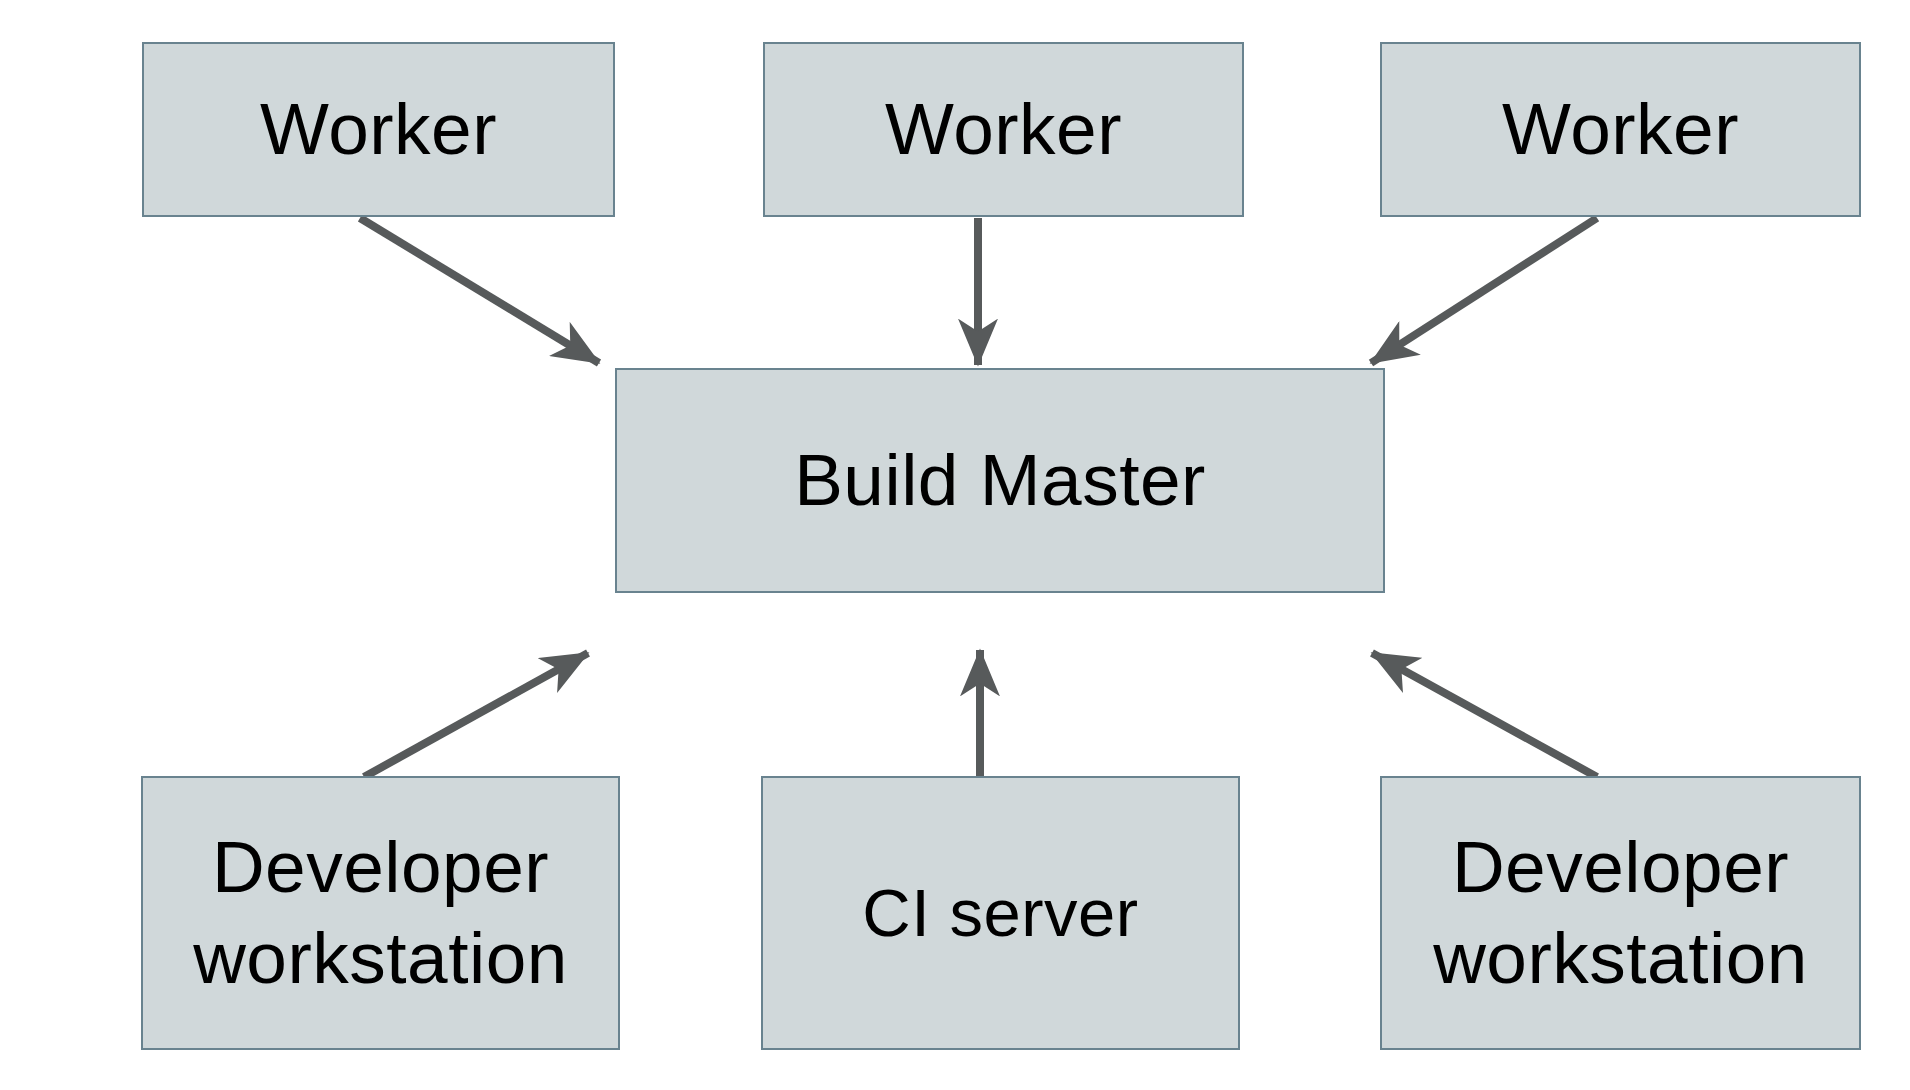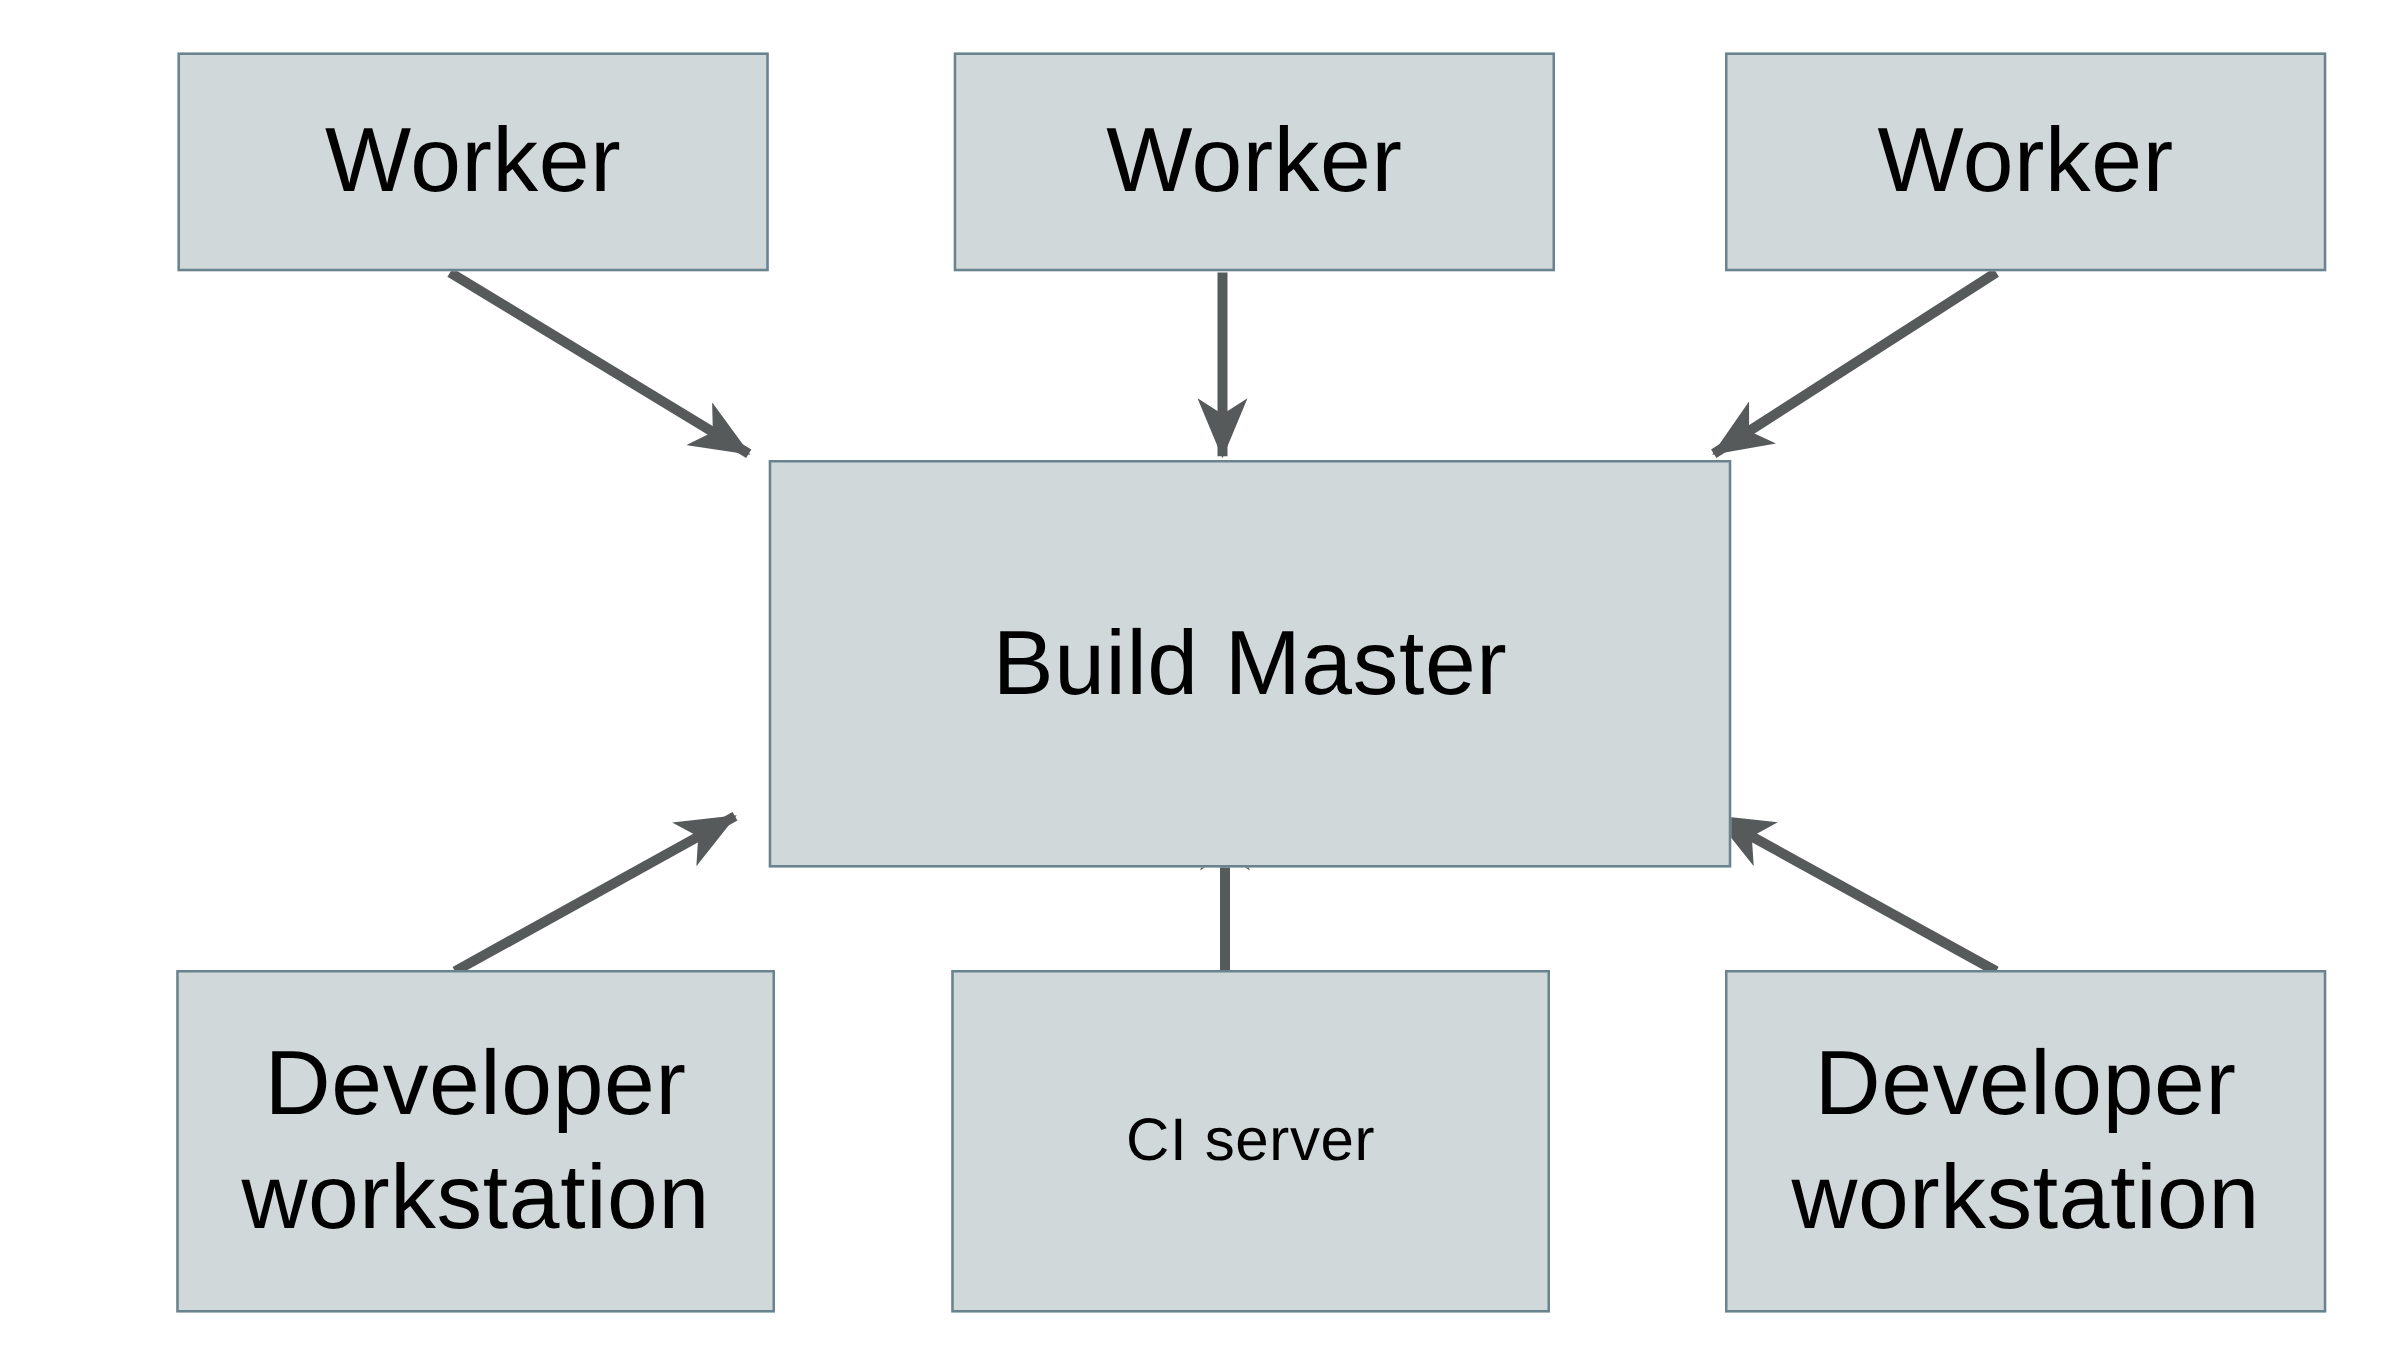--- a/index.html
+++ b/index.html
@@ -49,27 +49,27 @@
     </svg>
 <div class="node" style="left: 122px; top: 42px; width: 473px; height: 175px; background: rgb(208, 216, 218); border-color: rgb(105, 131, 143); border-width: 2px; color: rgb(0, 0, 0); font-size: 73px;">
     <span class="node-label">Worker</span>
   </div>
     <div class="node" style="left: 743px; top: 42px; width: 481px; height: 175px; background: rgb(208, 216, 218); border-color: rgb(105, 131, 143); border-width: 2px; color: rgb(0, 0, 0); font-size: 73px;">
     <span class="node-label">Worker</span>
   </div>
     <div class="node" style="left: 1360px; top: 42px; width: 481px; height: 175px; background: rgb(208, 216, 218); border-color: rgb(105, 131, 143); border-width: 2px; color: rgb(0, 0, 0); font-size: 73px;">
     <span class="node-label">Worker</span>
   </div>
-    <div class="node" style="left: 595px; top: 368px; width: 770px; height: 326px; background: rgb(208, 216, 218); border-color: rgb(105, 131, 143); border-width: 2px; color: rgb(0, 0, 0); font-size: 73px;">
+    <div class="node" style="left: 595px; top: 368px; width: 770px; height: 225px; background: rgb(208, 216, 218); border-color: rgb(105, 131, 143); border-width: 2px; color: rgb(0, 0, 0); font-size: 73px;">
     <span class="node-label">Build Master</span>
   </div>
     <div class="node" style="left: 121px; top: 776px; width: 479px; height: 274px; background: rgb(208, 216, 218); border-color: rgb(105, 131, 143); border-width: 2px; color: rgb(0, 0, 0); font-size: 73px;">
     <span class="node-label">Developer
 workstation</span>
   </div>
-    <div class="node" style="left: 741px; top: 776px; width: 479px; height: 274px; background: rgb(208, 216, 218); border-color: rgb(105, 131, 143); border-width: 2px; color: rgb(0, 0, 0); font-size: 48px;">
+    <div class="node" style="left: 741px; top: 776px; width: 479px; height: 274px; background: rgb(208, 216, 218); border-color: rgb(105, 131, 143); border-width: 2px; color: rgb(0, 0, 0); font-size: 67px;">
     <span class="node-label">CI server</span>
   </div>
     <div class="node" style="left: 1360px; top: 776px; width: 481px; height: 274px; background: rgb(208, 216, 218); border-color: rgb(105, 131, 143); border-width: 2px; color: rgb(0, 0, 0); font-size: 73px;">
     <span class="node-label">Developer
 workstation</span>
   </div>
   </div>
 
 </body></html>

